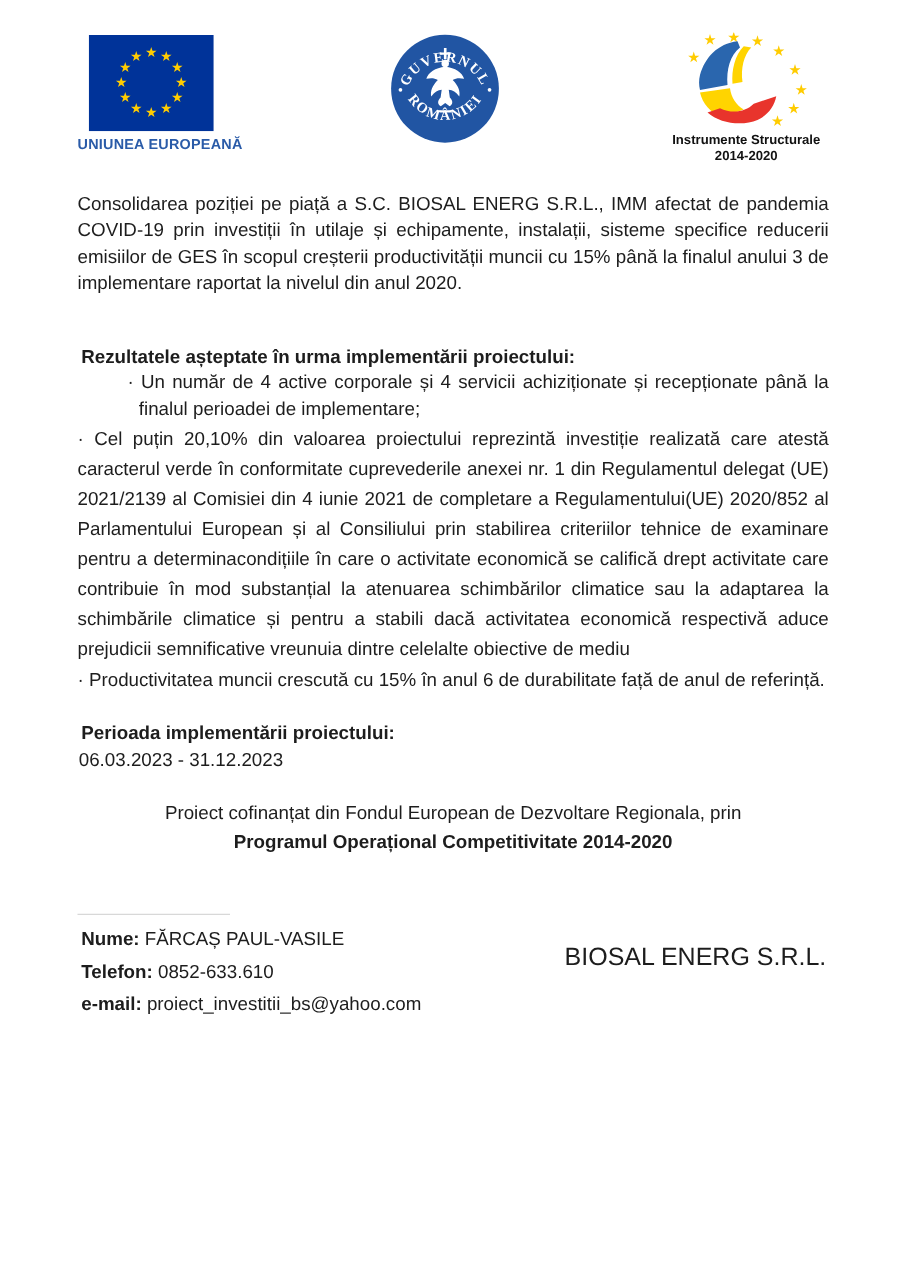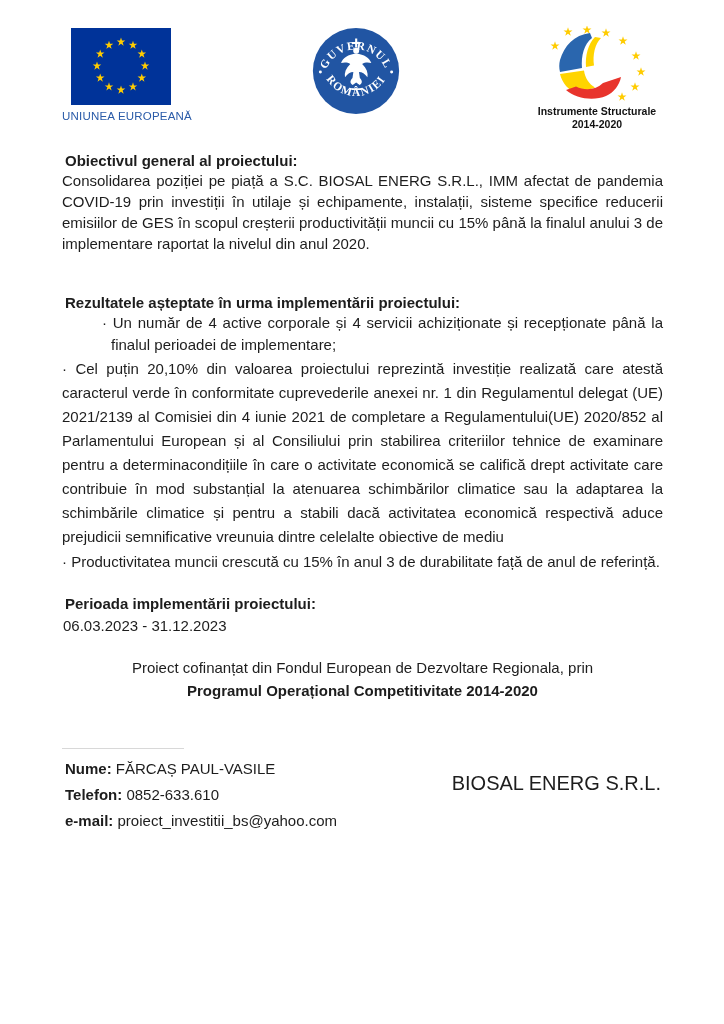--- a/index.html
+++ b/index.html
@@ -8,21 +8,21 @@
     background:#ffffff;color:#1d1d1d;
     font-family:"Liberation Sans","DejaVu Sans",sans-serif;
     font-size:15px;
     padding:26px 61px 0 62px;
     overflow:hidden;
   }
   
   .logo-header{display:flex;justify-content:space-between;align-items:flex-start;margin-bottom:20px;min-height:100px;}
   .eu-logo{width:118px;text-align:center;}
   .eu-logo svg{display:block;margin:2px auto 0;}
-  .eu-label{margin-top:5px;font-size:11.5px;font-weight:normal;color:#2a5ba8;letter-spacing:.2px;white-space:nowrap;}
+  .eu-label{margin-top:5px;font-size:11.5px;font-weight:bold;color:#2a5ba8;letter-spacing:.2px;white-space:nowrap;}
   .gov-logo{margin-top:1px;}
   .si-logo{width:132px;text-align:center;}
   .si-caption{font-size:10.5px;font-weight:bold;color:#121212;line-height:12.5px;margin-top:1px;}
   
   .sec-title{font-weight:bold;padding-left:3px;margin:0;}
   .objective{margin-top:22px;}
   .objective .body{margin:1px 0 0;text-align:justify;line-height:21px;}
   .results{margin-top:40px;}
   .results .item{margin:1px 0 0;}
   .results .item-hanging{padding-left:9px;text-indent:-9px;text-align:justify;line-height:22px;margin-left:40px;}
@@ -114,29 +114,28 @@
         </g>
       </svg>
       <div class="si-caption">
         <div>Instrumente Structurale</div>
         <div>2014-2020</div>
       </div>
     </div>
   </div>
 
   <div class="objective">
-    <p class="sec-title">Obiectivul general al proiectului:</p>
     <p class="body">Consolidarea poziției pe piață a S.C. BIOSAL ENERG S.R.L., IMM afectat de pandemia COVID-19 prin investiții în utilaje și echipamente, instalații, sisteme specifice reducerii emisiilor de GES în scopul creșterii productivității muncii cu 15% până la finalul anului 3 de implementare raportat la nivelul din anul 2020.</p>
   </div>
 
   <div class="results">
     <p class="sec-title">Rezultatele așteptate în urma implementării proiectului:</p>
     <p class="item item-hanging">· Un număr de 4 active corporale și 4 servicii achiziționate și recepționate până la finalul perioadei de implementare;</p>
     <p class="item item-wide">· Cel puțin 20,10% din valoarea proiectului reprezintă investiție realizată care atestă caracterul verde în conformitate cuprevederile anexei nr. 1 din Regulamentul delegat (UE) 2021/2139 al Comisiei din 4 iunie 2021 de completare a Regulamentului(UE) 2020/852 al Parlamentului European și al Consiliului prin stabilirea criteriilor tehnice de examinare pentru a determinacondițiile în care o activitate economică se califică drept activitate care contribuie în mod substanțial la atenuarea schimbărilor climatice sau la adaptarea la schimbările climatice și pentru a stabili dacă activitatea economică respectivă aduce prejudicii semnificative vreunuia dintre celelalte obiective de mediu</p>
-    <p class="item item-plain">· Productivitatea muncii crescută cu 15% în anul 3 de durabilitate față de anul de referință.</p>
+    <p class="item item-plain">· Productivitatea muncii crescută cu 15% în anul 6 de durabilitate față de anul de referință.</p>
   </div>
 
   <div class="period">
     <p class="sec-title">Perioada implementării proiectului:</p>
     <p class="value">06.03.2023 - 31.12.2023</p>
   </div>
 
   <div class="funding">
     <div class="line1">Proiect cofinanțat din Fondul European de Dezvoltare Regionala, prin</div>
     <div class="line2">Programul Operațional Competitivitate 2014-2020</div>

